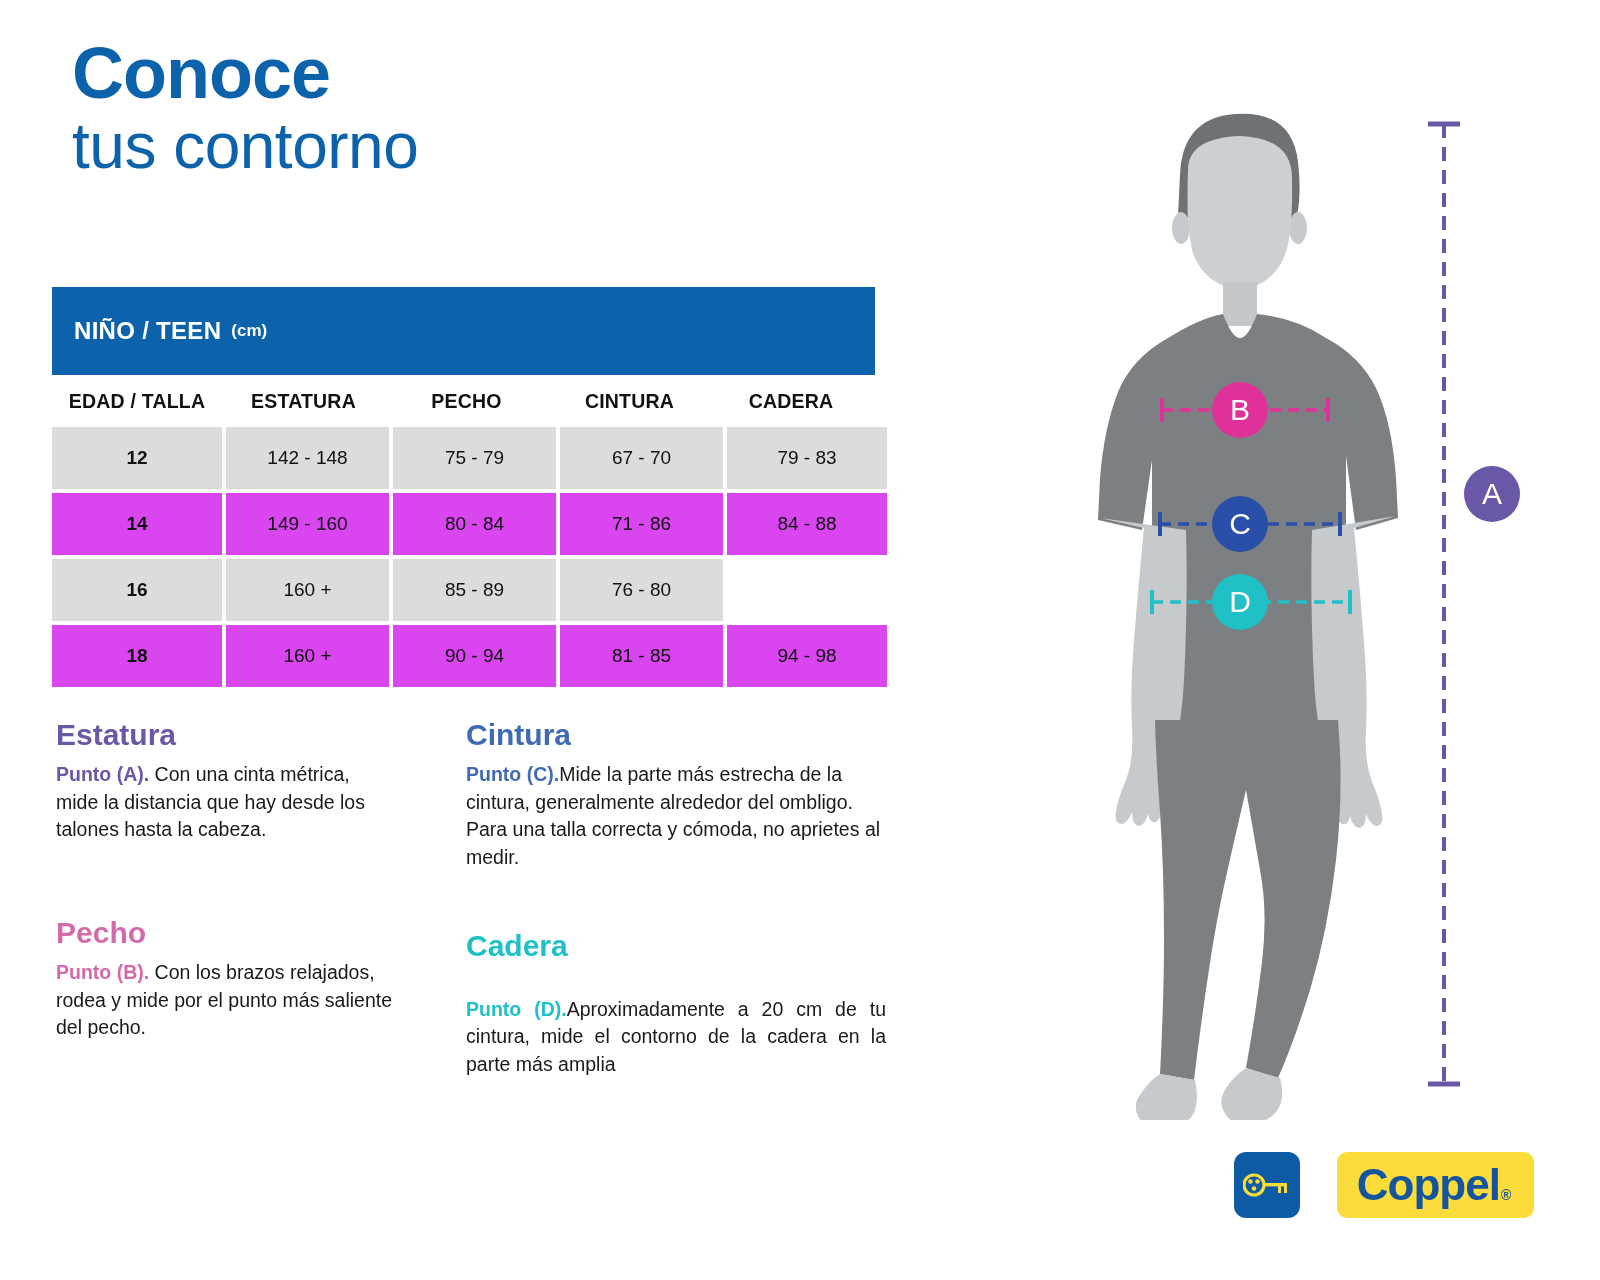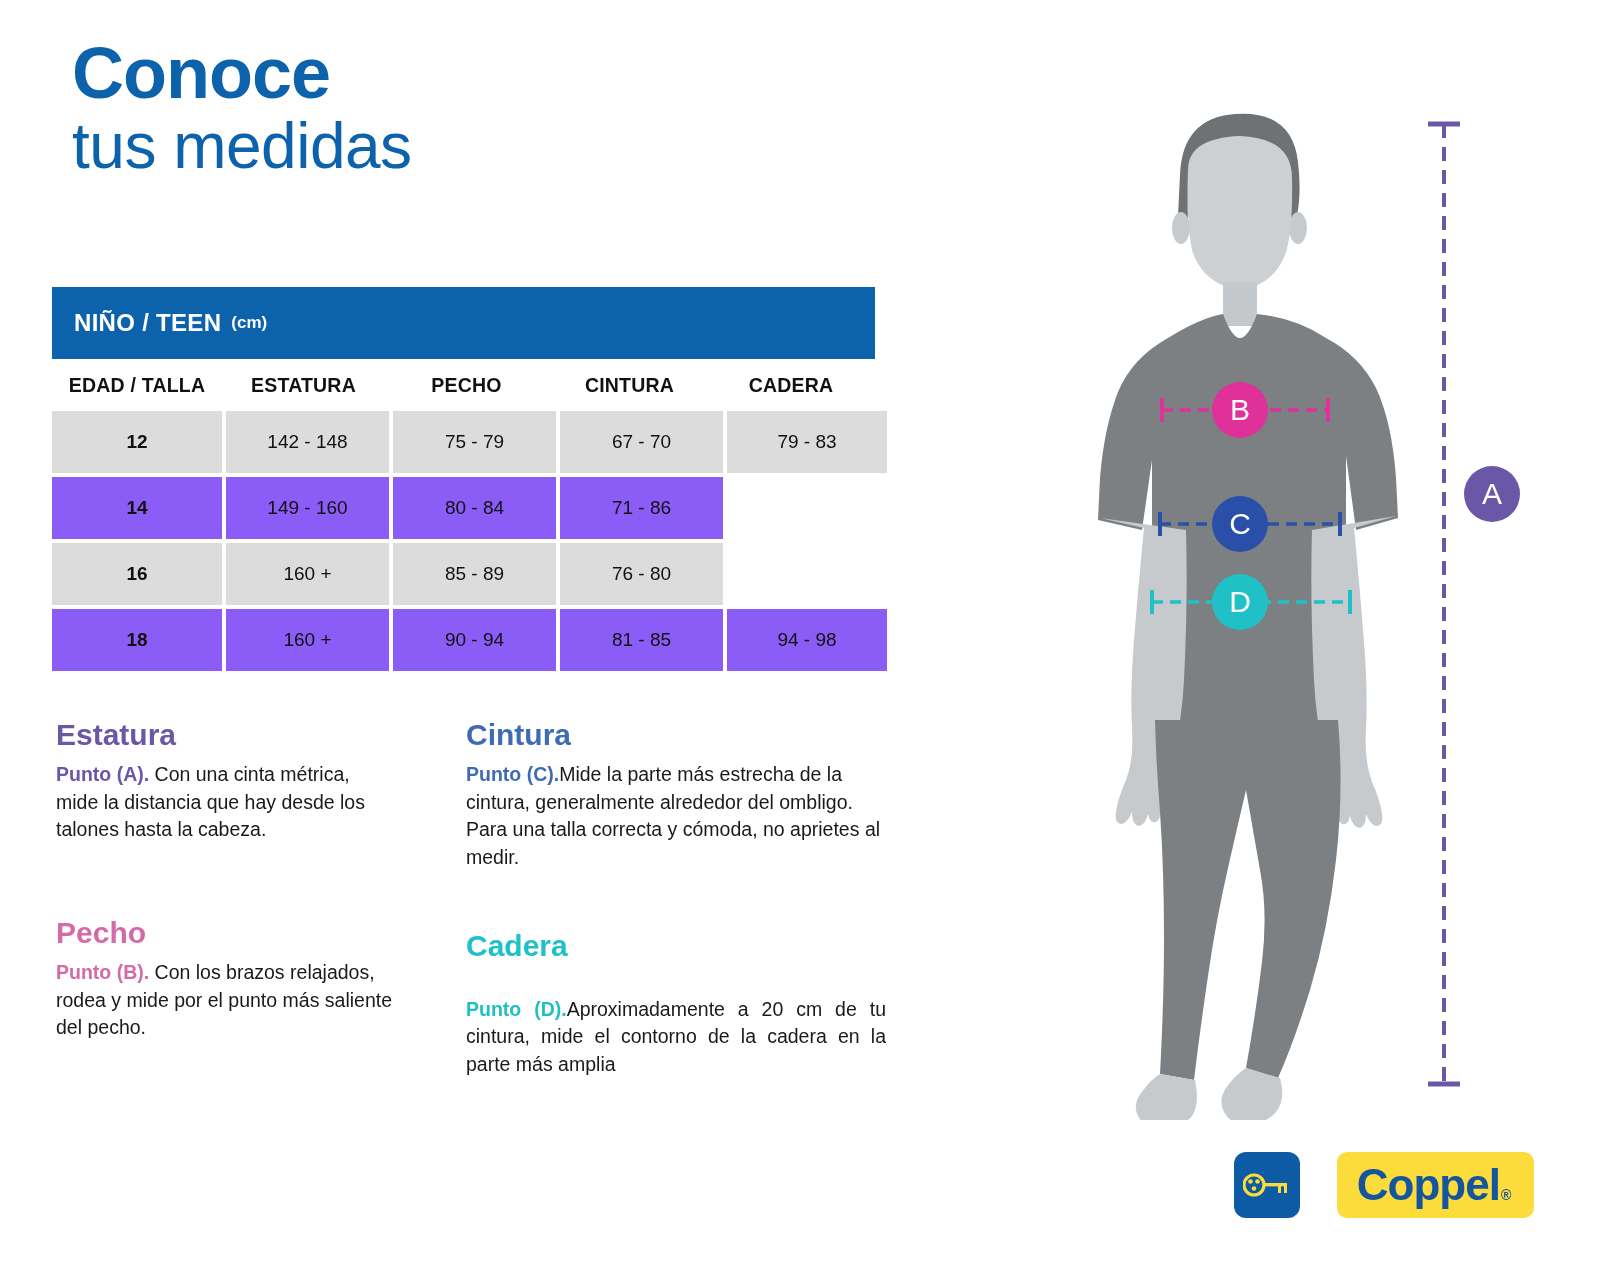--- a/index.html
+++ b/index.html
@@ -19,38 +19,38 @@
     line-height:0.98;letter-spacing:-1px;
   }
   #title-line2{
     font-size:64px;font-weight:normal;color:#0c62ab;
     line-height:1.1;letter-spacing:-0.5px;margin-top:2px;
   }
 
   
   #table-block{position:absolute;left:52px;top:287px;width:823px;}
   #table-header-bar{
-    background:#0c62ab;color:#ffffff;height:72px;
+    background:#0c62ab;color:#ffffff;height:88px;
     display:flex;align-items:center;padding-left:22px;box-sizing:border-box;
   }
   #table-header-title{font-size:24px;font-weight:bold;letter-spacing:0.3px;}
   #table-header-unit{font-size:17px;font-weight:bold;margin-left:10px;}
 
   .t-row{display:flex;width:100%;}
   .t-row.head{height:52px;align-items:center;}
   .t-cell{
     display:flex;align-items:center;justify-content:center;
     font-size:19px;box-sizing:border-box;
   }
   .t-row.head .t-cell{font-weight:bold;font-size:19.5px;color:#111;letter-spacing:0.2px;}
   .t-row.body{height:62px;margin-bottom:4px;}
   .t-row.body .t-cell{height:62px;font-weight:normal;color:#111;margin-right:4px;}
   .t-row.body .t-cell:last-child{margin-right:0;}
   .t-row.body.alt .t-cell{background:#dcdcdc;}
-  .t-row.body.plain .t-cell{background:#8b5cf6;}
+  .t-row.body.plain .t-cell{background:#d946ef;}
   .t-row.body .t-cell.c0{font-weight:bold;}
 
   .c0{width:170px;flex:0 0 170px;}
   .c1{width:163px;flex:0 0 163px;}
   .c2{width:163px;flex:0 0 163px;}
   .c3{width:163px;flex:0 0 163px;}
   .c4{width:160px;flex:0 0 160px;}
 
   
   #desc-block{position:absolute;left:56px;top:718px;width:830px;}
@@ -92,21 +92,21 @@
     font-size:44px;font-weight:bold;color:#15559d;letter-spacing:-1px;
     line-height:1;position:relative;
   }
   #logo-reg{font-size:14px;vertical-align:baseline;margin-left:1px;}
 </style>
 </head>
 <body>
 
 <div id="title-block">
   <div id="title-line1">Conoce</div>
-  <div id="title-line2">tus medidas</div>
+  <div id="title-line2">tus contorno</div>
 </div>
 
 <div id="table-block">
   <div id="table-header-bar">
     <span id="table-header-title">NIÑO / TEEN</span>
     <span id="table-header-unit">(cm)</span>
   </div>
 
   <div class="t-row head">
     <div class="t-cell c0">EDAD / TALLA</div>
@@ -121,20 +121,21 @@
     <div class="t-cell c1">142 - 148</div>
     <div class="t-cell c2">75 - 79</div>
     <div class="t-cell c3">67 - 70</div>
     <div class="t-cell c4">79 - 83</div>
   </div>
   <div class="t-row body plain">
     <div class="t-cell c0">14</div>
     <div class="t-cell c1">149 - 160</div>
     <div class="t-cell c2">80 - 84</div>
     <div class="t-cell c3">71 - 86</div>
+    <div class="t-cell c4">84 - 88</div>
   </div>
   <div class="t-row body alt">
     <div class="t-cell c0">16</div>
     <div class="t-cell c1">160 +</div>
     <div class="t-cell c2">85 - 89</div>
     <div class="t-cell c3">76 - 80</div>
   </div>
   <div class="t-row body plain">
     <div class="t-cell c0">18</div>
     <div class="t-cell c1">160 +</div>

